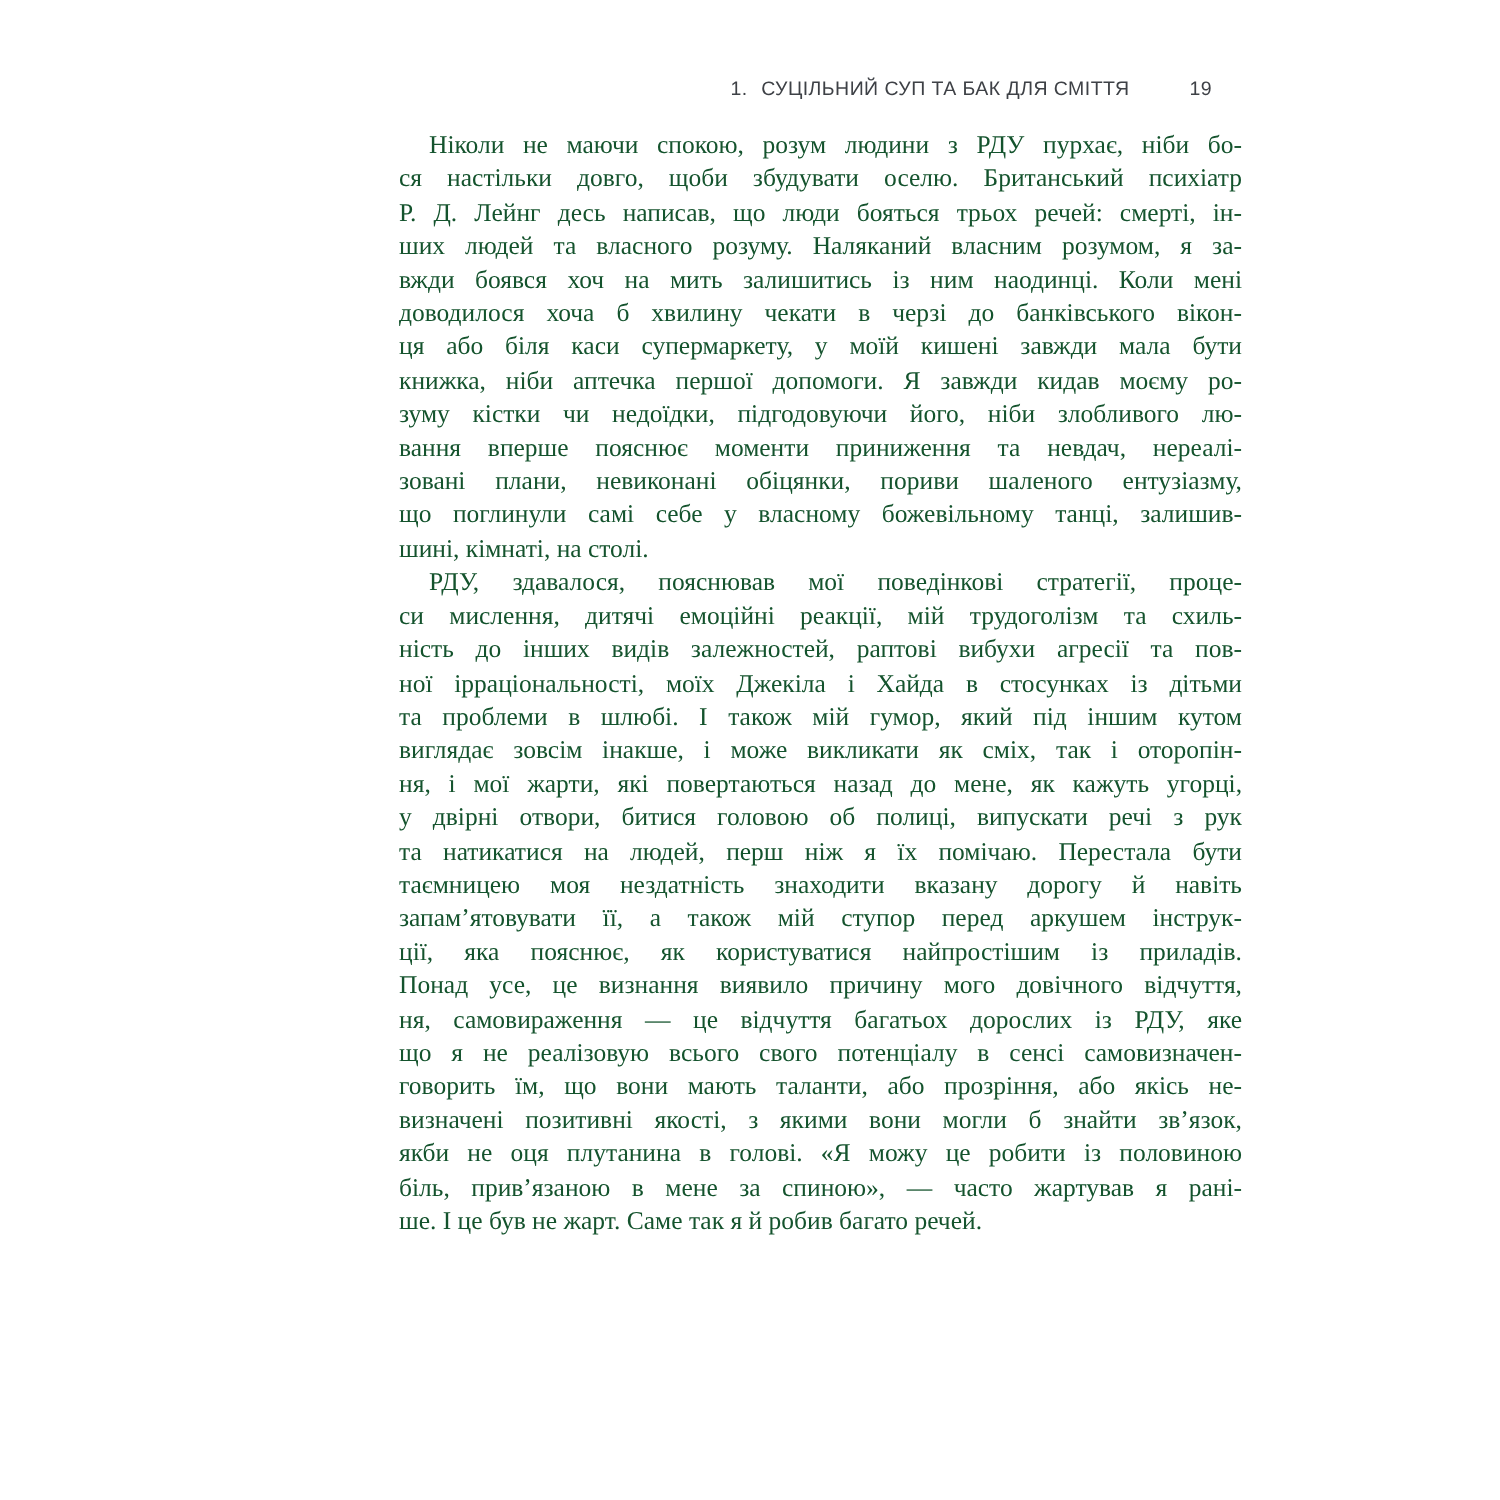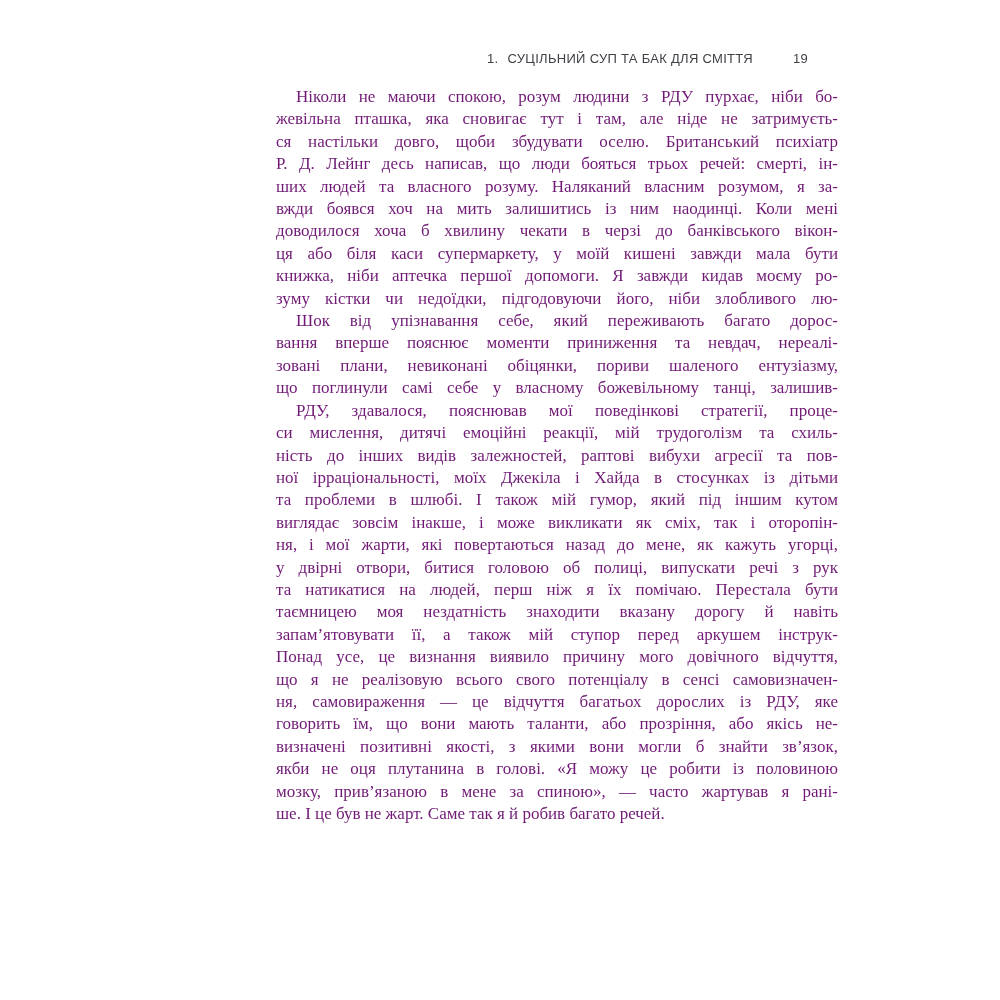--- a/index.html
+++ b/index.html
@@ -38,25 +38,25 @@
     margin-right: 9px;
   }
   .folio {
     position: absolute;
     right: 20px;
     top: 0;
   }
   .body-text {
     position: absolute;
     top: 86px;
-    left: 228px;
+    left: 218px;
     width: 562px;
     font-size: 17px;
     line-height: 22.4px;
-    color: #701a75;
+    color: #14532d;
   }
   .paragraph {
     margin: 0;
   }
   .line {
     text-align: justify;
     text-align-last: justify;
     white-space: nowrap;
   }
   .line.first {
@@ -74,52 +74,52 @@
   <div class="running-header">
     <span class="chapter-label">
       <span class="num">1.</span><span>СУЦІЛЬНИЙ СУП ТА БАК ДЛЯ СМІТТЯ</span>
     </span>
     <span class="folio">19</span>
   </div>
 
   <div class="body-text">
       <div class="paragraph">
         <div class="line first">Ніколи не маючи спокою, розум людини з РДУ пурхає, ніби бо-</div>
-        <div class="line">жевільна пташка, яка сновигає тут і там, але ніде не затримуєть-</div>
         <div class="line">ся настільки довго, щоби збудувати оселю. Британський психіатр</div>
         <div class="line">Р. Д. Лейнг десь написав, що люди бояться трьох речей: смерті, ін-</div>
         <div class="line">ших людей та власного розуму. Наляканий власним розумом, я за-</div>
         <div class="line">вжди боявся хоч на мить залишитись із ним наодинці. Коли мені</div>
         <div class="line">доводилося хоча б хвилину чекати в черзі до банківського вікон-</div>
         <div class="line">ця або біля каси супермаркету, у моїй кишені завжди мала бути</div>
         <div class="line">книжка, ніби аптечка першої допомоги. Я завжди кидав моєму ро-</div>
         <div class="line">зуму кістки чи недоїдки, підгодовуючи його, ніби злобливого лю-</div>
       </div>
       <div class="paragraph">
-        <div class="line first">Шок від упізнавання себе, який переживають багато дорос-</div>
         <div class="line">вання вперше пояснює моменти приниження та невдач, нереалі-</div>
         <div class="line">зовані плани, невиконані обіцянки, пориви шаленого ентузіазму,</div>
         <div class="line">що поглинули самі себе у власному божевільному танці, залишив-</div>
+        <div class="line last">шині, кімнаті, на столі.</div>
       </div>
       <div class="paragraph">
         <div class="line first">РДУ, здавалося, пояснював мої поведінкові стратегії, проце-</div>
         <div class="line">си мислення, дитячі емоційні реакції, мій трудоголізм та схиль-</div>
         <div class="line">ність до інших видів залежностей, раптові вибухи агресії та пов-</div>
         <div class="line">ної ірраціональності, моїх Джекіла і Хайда в стосунках із дітьми</div>
         <div class="line">та проблеми в шлюбі. І також мій гумор, який під іншим кутом</div>
         <div class="line">виглядає зовсім інакше, і може викликати як сміх, так і оторопін-</div>
         <div class="line">ня, і мої жарти, які повертаються назад до мене, як кажуть угорці,</div>
         <div class="line">у двірні отвори, битися головою об полиці, випускати речі з рук</div>
         <div class="line">та натикатися на людей, перш ніж я їх помічаю. Перестала бути</div>
         <div class="line">таємницею моя нездатність знаходити вказану дорогу й навіть</div>
         <div class="line">запам’ятовувати її, а також мій ступор перед аркушем інструк-</div>
+        <div class="line">ції, яка пояснює, як користуватися найпростішим із приладів.</div>
         <div class="line">Понад усе, це визнання виявило причину мого довічного відчуття,</div>
+        <div class="line">ня, самовираження — це відчуття багатьох дорослих із РДУ, яке</div>
         <div class="line">що я не реалізовую всього свого потенціалу в сенсі самовизначен-</div>
-        <div class="line">ня, самовираження — це відчуття багатьох дорослих із РДУ, яке</div>
         <div class="line">говорить їм, що вони мають таланти, або прозріння, або якісь не-</div>
         <div class="line">визначені позитивні якості, з якими вони могли б знайти зв’язок,</div>
         <div class="line">якби не оця плутанина в голові. «Я можу це робити із половиною</div>
-        <div class="line">мозку, прив’язаною в мене за спиною», — часто жартував я рані-</div>
+        <div class="line">біль, прив’язаною в мене за спиною», — часто жартував я рані-</div>
         <div class="line last">ше. І це був не жарт. Саме так я й робив багато речей.</div>
       </div>
     </div>
 
 </div>
 
 </body></html>

